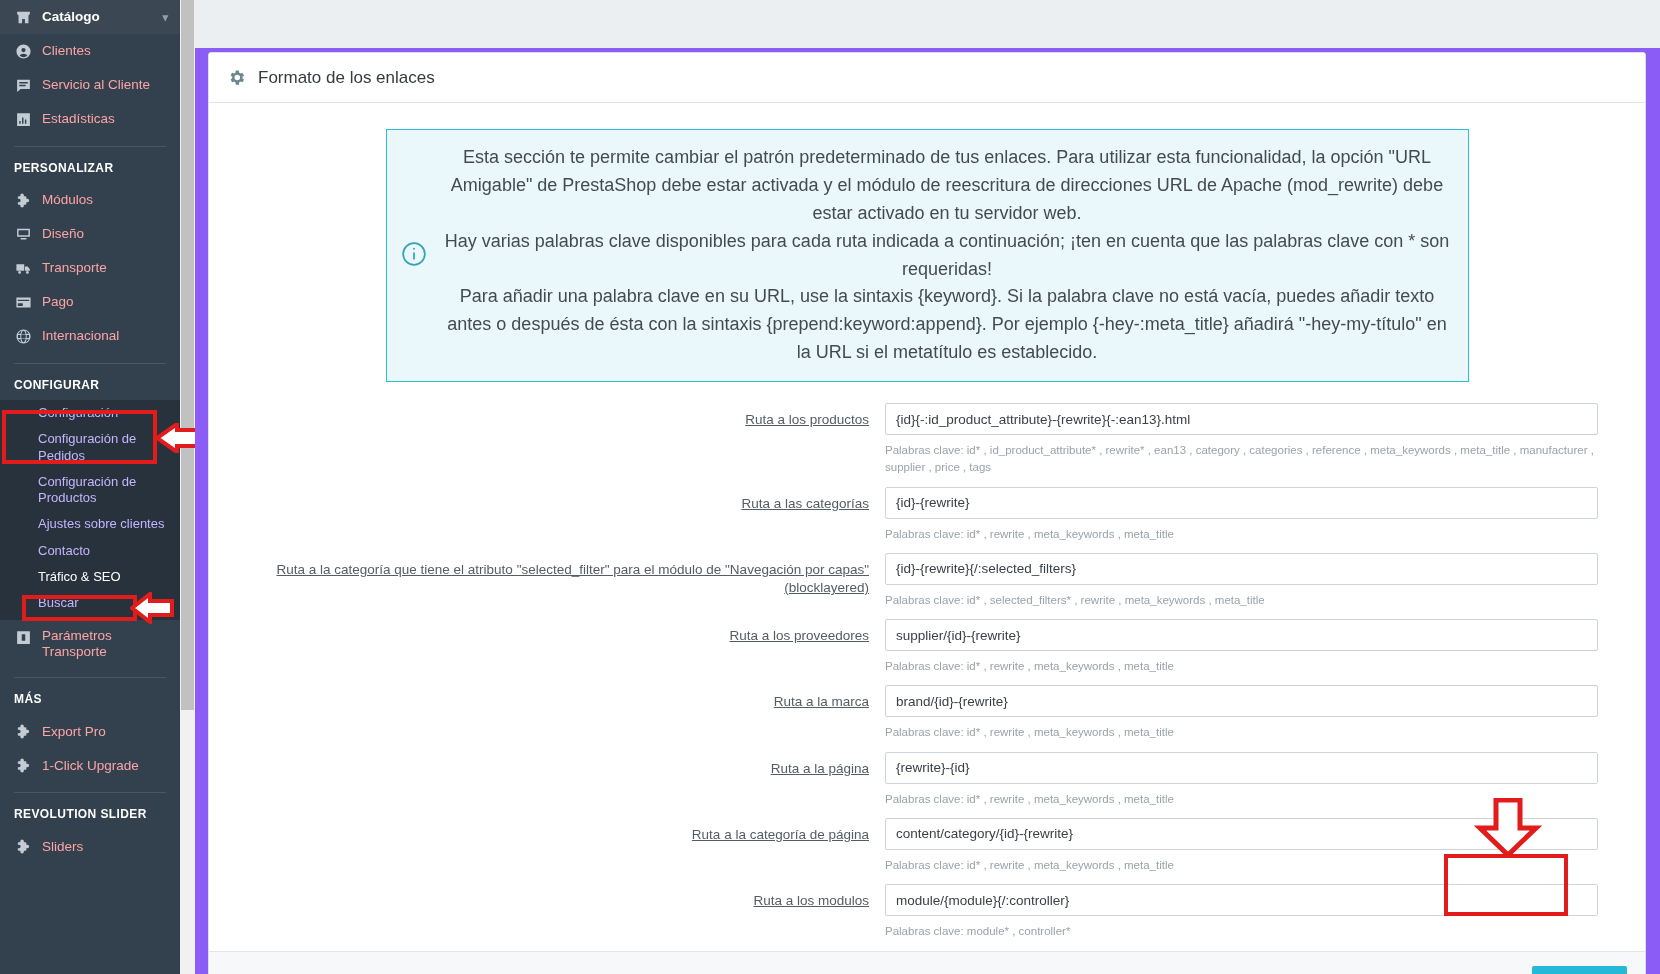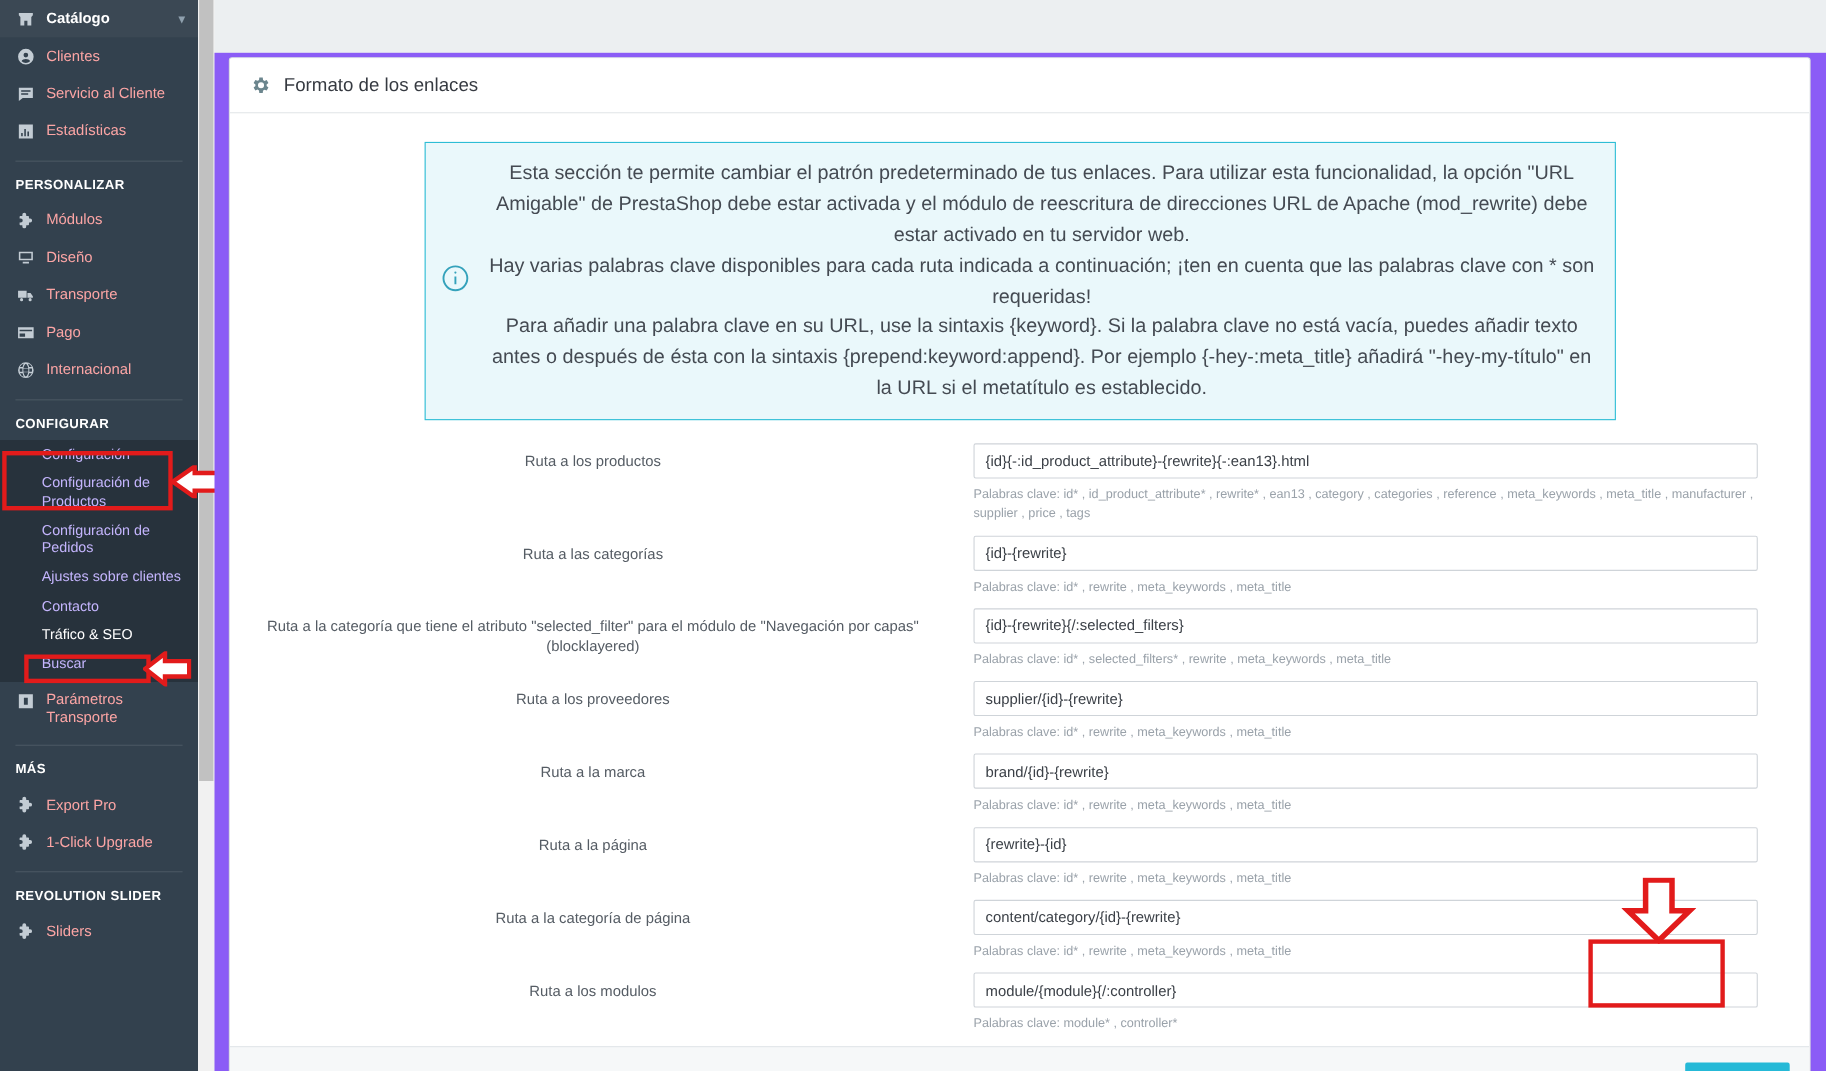--- a/index.html
+++ b/index.html
@@ -96,22 +96,22 @@
     display: flex; align-items: center; gap: 14px;
     padding: 14px 16px 14px 14px;
   }
   .info-icon { flex: 0 0 28px; color: #35a2bb; }
   .info-icon svg { width: 26px; height: 26px; }
   .info-text { font-size: 18px; color: #444a52; line-height: 1.55; text-align: center; }
 
   .form-area { margin-top: 16px; }
   .form-row { display: flex; align-items: flex-start; padding: 5px 0; }
   .form-label {
-    width: 676px; flex: 0 0 676px; text-align: center; padding: 8px 16px 0 0;
-    font-size: 13.5px; color: #555c64; line-height: 1.35;
+    width: 676px; flex: 0 0 676px; text-align: right; padding: 8px 16px 0 0;
+    font-size: 13.5px; color: #555c64; line-height: 1.35; text-decoration: underline;
   }
   .form-ctrl { flex: 1 1 auto; padding-right: 26px; }
   .form-ctrl input {
     width: 713px; height: 32px; padding: 4px 10px;
     border: 1px solid #cfd4d9; border-radius: 2px;
     font-size: 13.5px; color: #3b4047; background: #fff;
     font-family: "Liberation Sans", sans-serif;
   }
   .hint {
     width: 713px; margin-top: 7px; font-size: 11.5px; color: #9aa2aa; line-height: 1.5;
@@ -213,22 +213,22 @@
           </span>
           <span class="nav-label">Internacional</span>
         </div>
       </div>
     <div class="nav-sep"></div>
     <div class="nav-title">CONFIGURAR</div>
 
     <div class="submenu-block">
       <div id="sb-subitems">
           <div class="sub-item">Configuración</div>
+          <div class="sub-item">Configuración de Pedidos</div>
           <div class="sub-item">Configuración de Productos</div>
-          <div class="sub-item">Configuración de Pedidos</div>
           <div class="sub-item">Ajustes sobre clientes</div>
           <div class="sub-item">Contacto</div>
           <div class="sub-item sel">Tráfico &amp; SEO</div>
           <div class="sub-item">Buscar</div>
         </div>
     </div>
 
     <div id="sb-advanced">
         <div class="nav-item" style="align-items: flex-start;">
           <span class="ico ">

